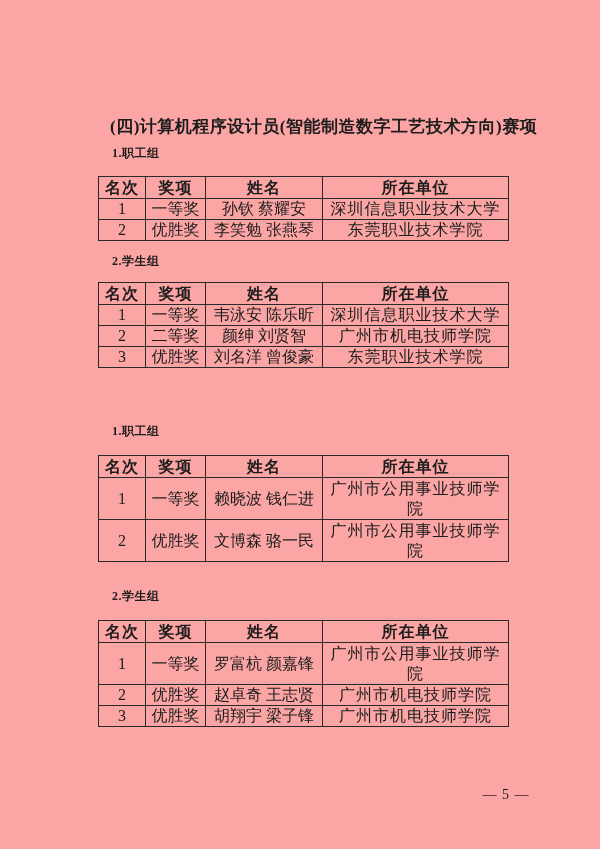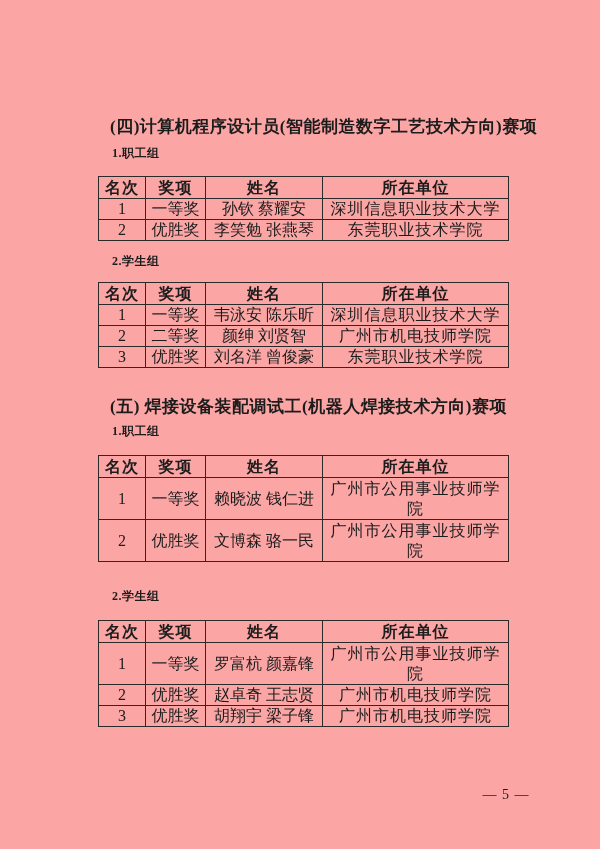--- a/index.html
+++ b/index.html
@@ -156,21 +156,20 @@
       </tr>
       <tr>
         <td class="rank">3</td>
         <td class="award">优胜奖</td>
         <td class="names">刘名洋 曾俊豪</td>
         <td class="unit">东莞职业技术学院</td>
       </tr>
     </tbody>
   </table>
 
-  <div class="sec-title title-5">(五) 焊接设备装配调试工(机器人焊接技术方向)赛项</div>
 
   <div class="group-label label-5-1">1.职工组</div>
 
   <table class="results table-5-1">
     <colgroup>
         <col class="c1">
         <col class="c2">
         <col class="c3">
         <col class="c4">
       </colgroup>

